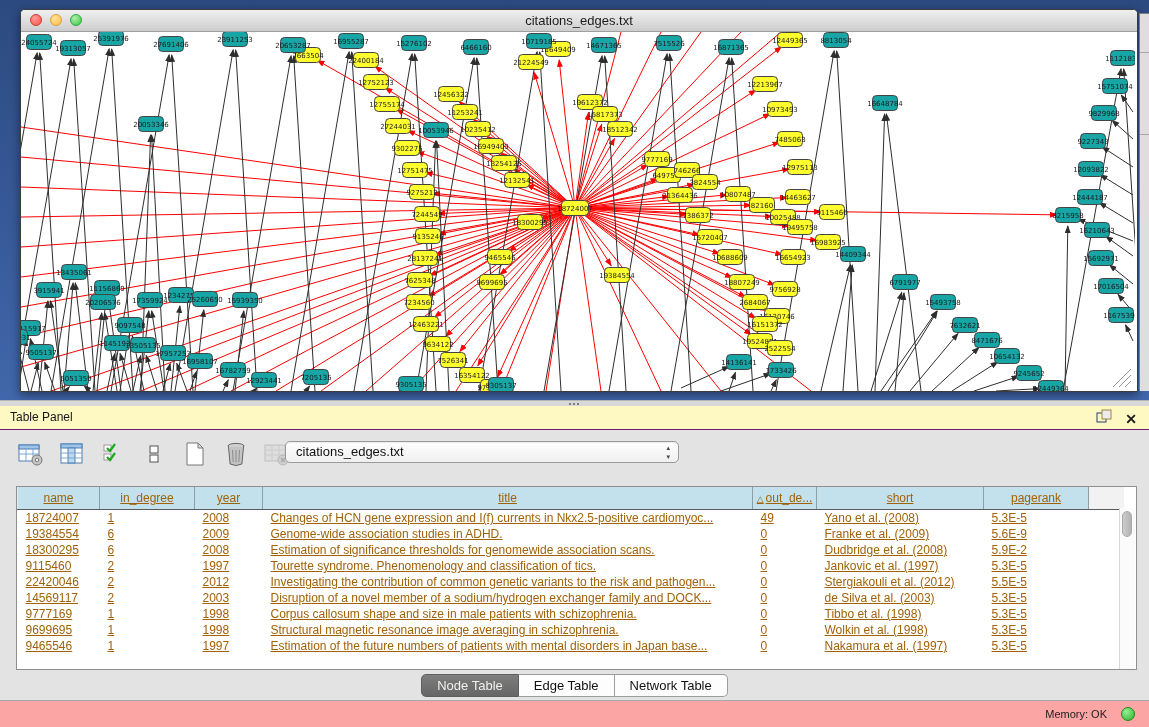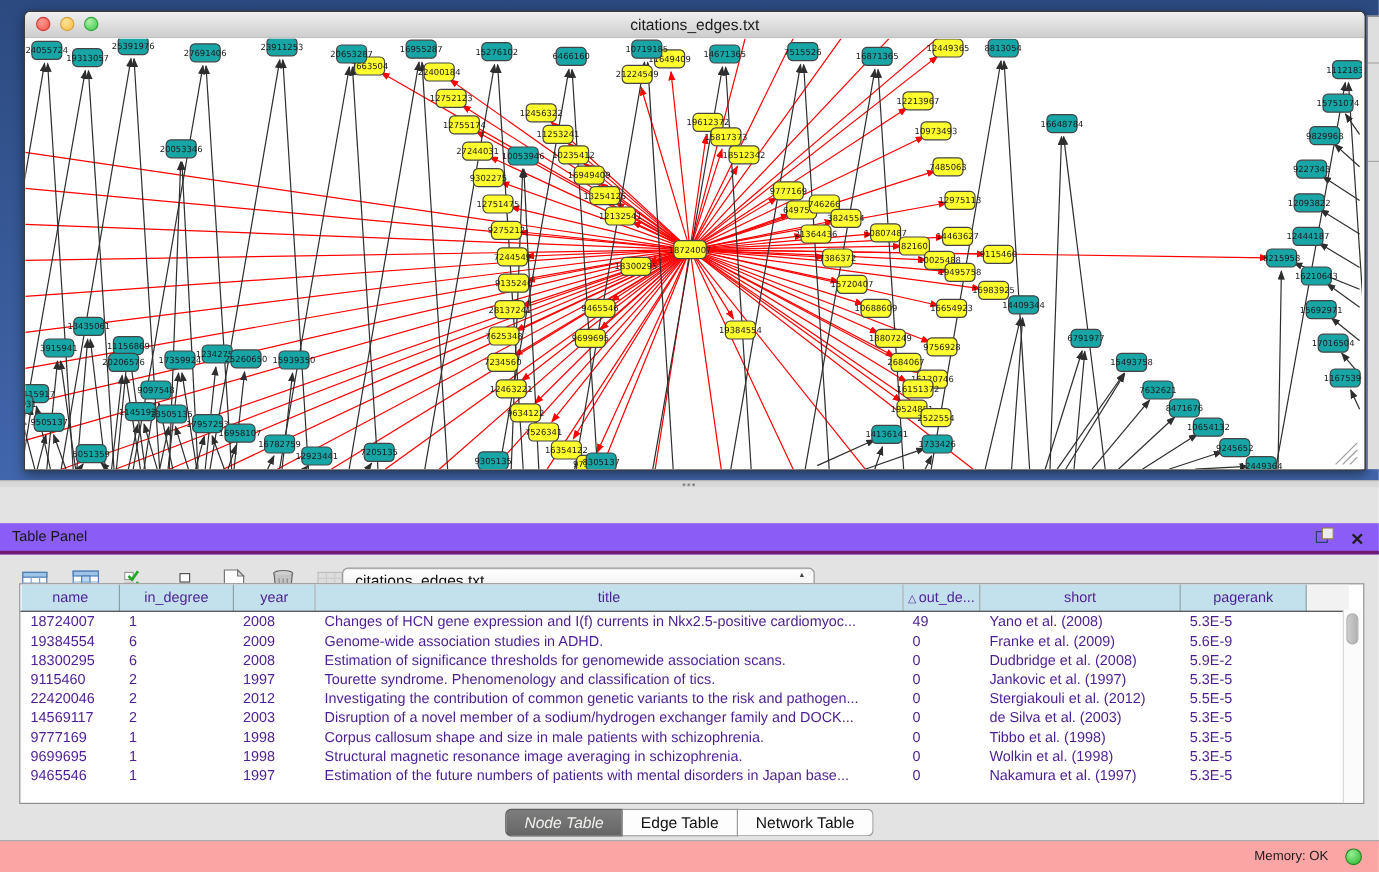--- a/index.html
+++ b/index.html
@@ -23,51 +23,51 @@
   .right-sliver{position:absolute;left:1139px;top:13px;width:10px;height:377px;
     background:#dedede;border-left:1px solid #7d7d7d;border-top:1px solid #7d7d7d;}
   .right-sliver .ln{position:absolute;left:0;width:10px;height:1px;background:#a8a8a8;}
   
   .divider{position:absolute;left:0;top:400px;width:1149px;height:6px;background:#d8d8d8;
     border-top:1px solid #b5b5b5;}
   .divider-handle{position:absolute;left:568px;top:1px;width:12px;height:4px;
     background-image:radial-gradient(#7e7e7e 1px,transparent 1.2px);background-size:4px 4px;}
   
   .panel{position:absolute;left:0;top:406px;width:1149px;height:321px;background:#e3e3e3;}
-  .panel-titlebar{height:23px;background:#8b5cf6;border-bottom:3px solid #701a75;position:relative;margin-top:30px;}
+  .panel-titlebar{height:23px;background:#fef9c3;border-bottom:1px solid #701a75;position:relative;}
   .panel-title{font-size:12px;line-height:23px;padding-left:10px;color:#161616;}
   .panel-actions{position:absolute;right:12px;top:3px;display:flex;gap:13px;align-items:center;}
   .close-x{font-size:14px;font-weight:bold;color:#1b1b1b;line-height:16px;cursor:default;}
   .toolbar{position:relative;height:54px;}
   .tool-icons{position:absolute;left:18px;top:12px;display:flex;gap:15px;align-items:center;}
   .ticon{width:26px;height:24px;display:flex;align-items:center;justify-content:center;}
   .fx{font-family:"Liberation Serif",serif;font-style:italic;font-weight:bold;font-size:15px;color:#111;}
   .tselect{position:absolute;left:285px;top:11px;width:394px;height:22px;box-sizing:border-box;
     border:1px solid #9b9b9b;border-radius:5px;background:linear-gradient(#ffffff,#efefef);
     font-size:13px;line-height:20px;padding:0 22px 0 10px;color:#111;box-shadow:inset 0 1px 1px rgba(0,0,0,.08);}
   .tselect .arrows{position:absolute;right:8px;top:1px;font-size:7px;line-height:9px;color:#444;text-align:center;}
   .tablewrap{position:absolute;left:16px;top:80px;width:1121px;height:184px;background:#fff;
     border:1px solid #8f8f8f;box-sizing:border-box;overflow:hidden;}
-  table.grid{border-collapse:collapse;table-layout:fixed;width:1106px;font-size:12px;color:#4c1d95;}
+  table.grid{border-collapse:collapse;table-layout:fixed;width:1106px;font-size:12px;color:#a16207;text-decoration:underline;}
   table.grid th{height:20px;background:#c3e1ed;border-right:1px solid #8d9ea6;border-left:1px solid #dceef5;
     border-bottom:1px solid #5a5a5a;font-weight:normal;font-size:12px;text-align:center;
     overflow:hidden;white-space:nowrap;}
   table.grid th.filler{background:#f2f2f2;border-left:none;border-right:none;}
   table.grid td{height:16px;line-height:16px;padding:0 2px 0 8px;white-space:nowrap;overflow:hidden;}
   .sort-tri{font-size:9px;margin-right:2px;}
   .vscroll{position:absolute;right:1px;top:21px;width:15px;height:161px;background:#fbfbfb;
     border-left:1px solid #d8d8d8;}
   .vthumb{position:absolute;left:2px;top:3px;width:10px;height:26px;border-radius:6px;
     background:linear-gradient(90deg,#cdcdcd,#b2b2b2);border:1px solid #aaa;box-sizing:border-box;}
   .tabs{position:absolute;left:0;right:0;top:268px;display:flex;justify-content:center;}
   .tab{height:21px;line-height:21px;font-size:13px;padding:0 15px;background:#fdfdfd;
     border:1px solid #9c9c9c;border-left:none;color:#111;}
   .tab:first-child{border-left:1px solid #9c9c9c;border-radius:5px 0 0 5px;}
   .tab:last-child{border-radius:0 5px 5px 0;}
-  .tab.selected{background:linear-gradient(#7d7d7d,#666666);color:#f1f1ee;border-color:#5e5e5e;font-style:italic;}
+  .tab.selected{background:linear-gradient(#7d7d7d,#666666);color:#f1f1ee;border-color:#5e5e5e;}
   .statusbar{position:absolute;left:0;top:294px;width:1149px;height:27px;background:#fca5a5;
     border-top:1px solid #a9a9a9;box-sizing:border-box;}
   .mem-label{position:absolute;right:42px;top:0;line-height:26px;font-size:11px;color:#1d1d1d;}
   .mem-dot{position:absolute;right:14px;top:6px;width:14px;height:14px;border-radius:50%;
     background:radial-gradient(circle at 35% 30%,#93f093,#2db32d);border:1px solid #1f8a1f;box-sizing:border-box;}
 </style>
 </head>
 <body>
 
 <div class="desktop">

